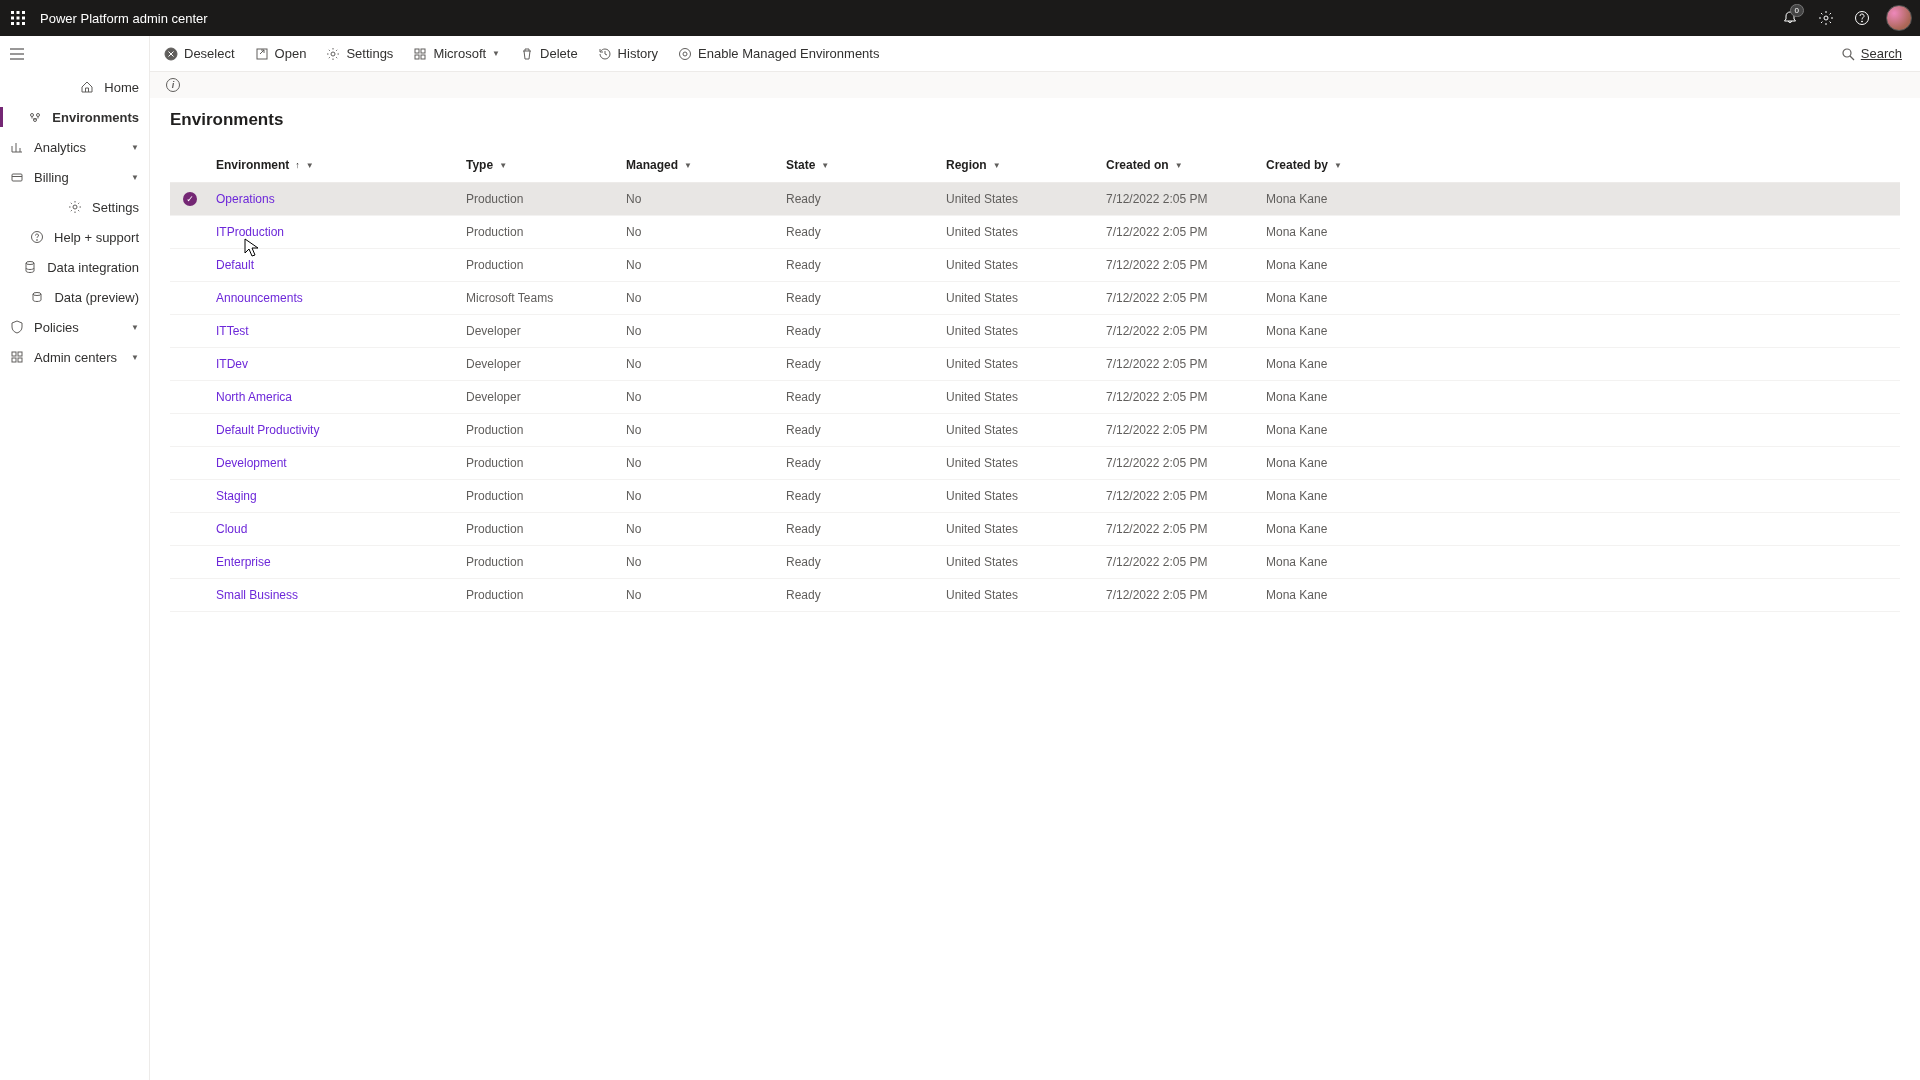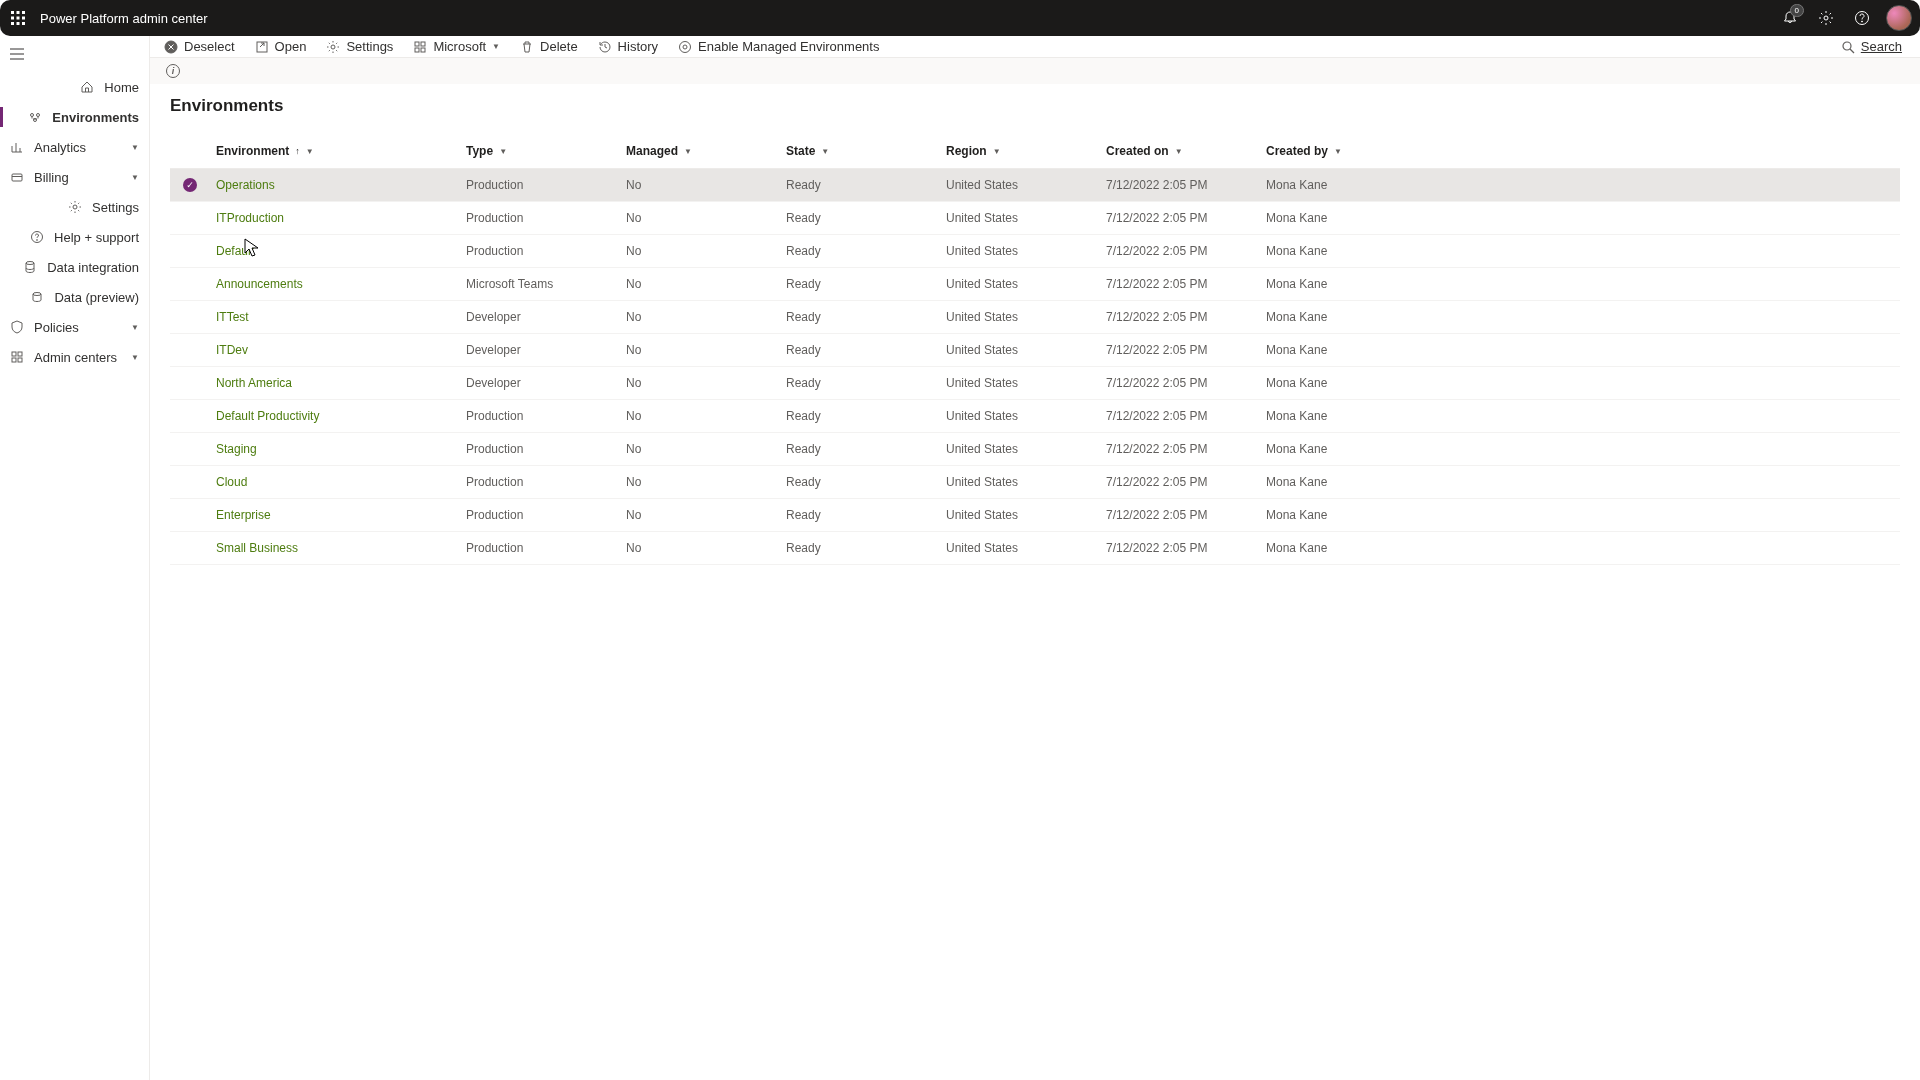--- a/index.html
+++ b/index.html
@@ -6,21 +6,20 @@
 body { background: #fff; color: #323130; overflow: hidden; }
 
 
 .header {
   height: 36px;
   background: #1b1a19;
   color: #fff;
   display: flex;
   align-items: center;
   padding: 0 8px;
-  border-radius: 10px;
 }
 .header .waffle { width: 20px; height: 20px; display: flex; align-items: center; justify-content: center; margin-right: 12px; cursor: pointer; }
 .header .title { font-size: 13px; font-weight: 400; flex: 1; }
 .header .hicon { width: 36px; height: 36px; display: flex; align-items: center; justify-content: center; cursor: pointer; position: relative; }
 .header .badge { position: absolute; top: 4px; right: 4px; background: #444; color: #fff; border-radius: 8px; font-size: 8px; padding: 1px 4px; border:1px solid #777;}
 .header .avatar { width: 26px; height: 26px; border-radius: 50%; background: radial-gradient(circle at 30% 30%, #e8b, #a65 70%); margin-left: 6px; cursor: pointer; border:1px solid #555;}
 
 
 .layout { display: flex; height: calc(100vh - 36px); }
 
@@ -31,21 +30,21 @@
 .nav-item.active { background: #fff; font-weight: 600; }
 .nav-item.active::before { content: ""; width: 3px; height: 20px; background: #742774; position: absolute; left: 0; }
 .nav-item { position: relative; }
 .nav-item .nicon { width: 14px; height: 14px; flex-shrink: 0; display:flex; align-items:center; justify-content:center;}
 .nav-item .chev { margin-left: auto; }
 
 
 .main { flex: 1; display: flex; flex-direction: column; overflow: hidden; }
 
 
-.cmdbar { height: 22px; border-bottom: 1px solid #edebe9; display: flex; align-items: center; padding: 0 4px; font-size: 13px; }
+.cmdbar { height: 36px; border-bottom: 1px solid #edebe9; display: flex; align-items: center; padding: 0 4px; font-size: 13px; }
 .cmd { display: flex; align-items: center; gap: 6px; padding: 0 10px; height: 100%; cursor: pointer; color:#323130;}
 .cmd .cicon { width: 14px; height: 14px; display:flex; align-items:center; justify-content:center; color:#605e5c;}
 .cmdbar .spacer { flex: 1; }
 .search-cmd { display: flex; align-items: center; gap: 6px; padding: 0 14px; cursor: pointer; text-decoration: underline; }
 
 
 .banner { display: flex; align-items: center; gap: 10px; padding: 6px 16px; font-size: 11.5px; color: #605e5c; background:#faf9f8;}
 .banner .iicon { width: 14px; height: 14px; border: 1px solid #605e5c; border-radius: 50%; display: flex; align-items: center; justify-content: center; font-style: italic; font-size: 9px; font-weight:600;}
 
 
@@ -58,21 +57,21 @@
 .tbl col.env { width: 250px; }
 .tbl col.type { width: 160px; }
 .tbl col.man { width: 160px; }
 .tbl col.state { width: 160px; }
 .tbl col.region { width: 160px; }
 .tbl col.created { width: 160px; }
 .tbl col.by { width: auto; }
 .tbl th { text-align: left; font-size: 12px; font-weight: 600; color: #201f1e; padding: 10px 6px; border-bottom: 1px solid #edebe9; }
 .tbl th .hd { display: inline-flex; align-items: center; gap: 6px; cursor: pointer; }
 .tbl td { font-size: 12px; color: #605e5c; padding: 9px 6px; border-bottom: 1px solid #f3f2f1; }
-.tbl td.name { color: #4d7c0f; }
+.tbl td.name { color: #6d28d9; }
 .tbl tr.selected td { background: #e8e6e4; }
 .selcircle { width: 14px; height: 14px; border-radius: 50%; margin: 0 auto; display:flex; align-items:center; justify-content:center;}
 .selcircle.checked { background: #742774; }
 .selcircle.checked::after { content: "✓"; color: #fff; font-size: 9px; }
 .sort-up { font-size: 9px; }
 .drop { font-size: 8px; color: #605e5c; }
 
 .cursor { position: absolute; left: 244px; top: 238px; pointer-events: none; }
 
 svg { display: block; }
@@ -457,20 +456,32 @@
               <td>No</td>
               <td>Ready</td>
               <td>United States</td>
               <td>7/12/2022 2:05 PM</td>
               <td>Mona Kane</td>
             </tr>
             <tr>
               <td style="text-align:center">
                 <span class="selcircle "></span>
               </td>
+              <td class="name">Development</td>
+              <td>Production</td>
+              <td>No</td>
+              <td>Ready</td>
+              <td>United States</td>
+              <td>7/12/2022 2:05 PM</td>
+              <td>Mona Kane</td>
+            </tr>
+            <tr>
+              <td style="text-align:center">
+                <span class="selcircle "></span>
+              </td>
               <td class="name">Staging</td>
               <td>Production</td>
               <td>No</td>
               <td>Ready</td>
               <td>United States</td>
               <td>7/12/2022 2:05 PM</td>
               <td>Mona Kane</td>
             </tr>
             <tr>
               <td style="text-align:center">

